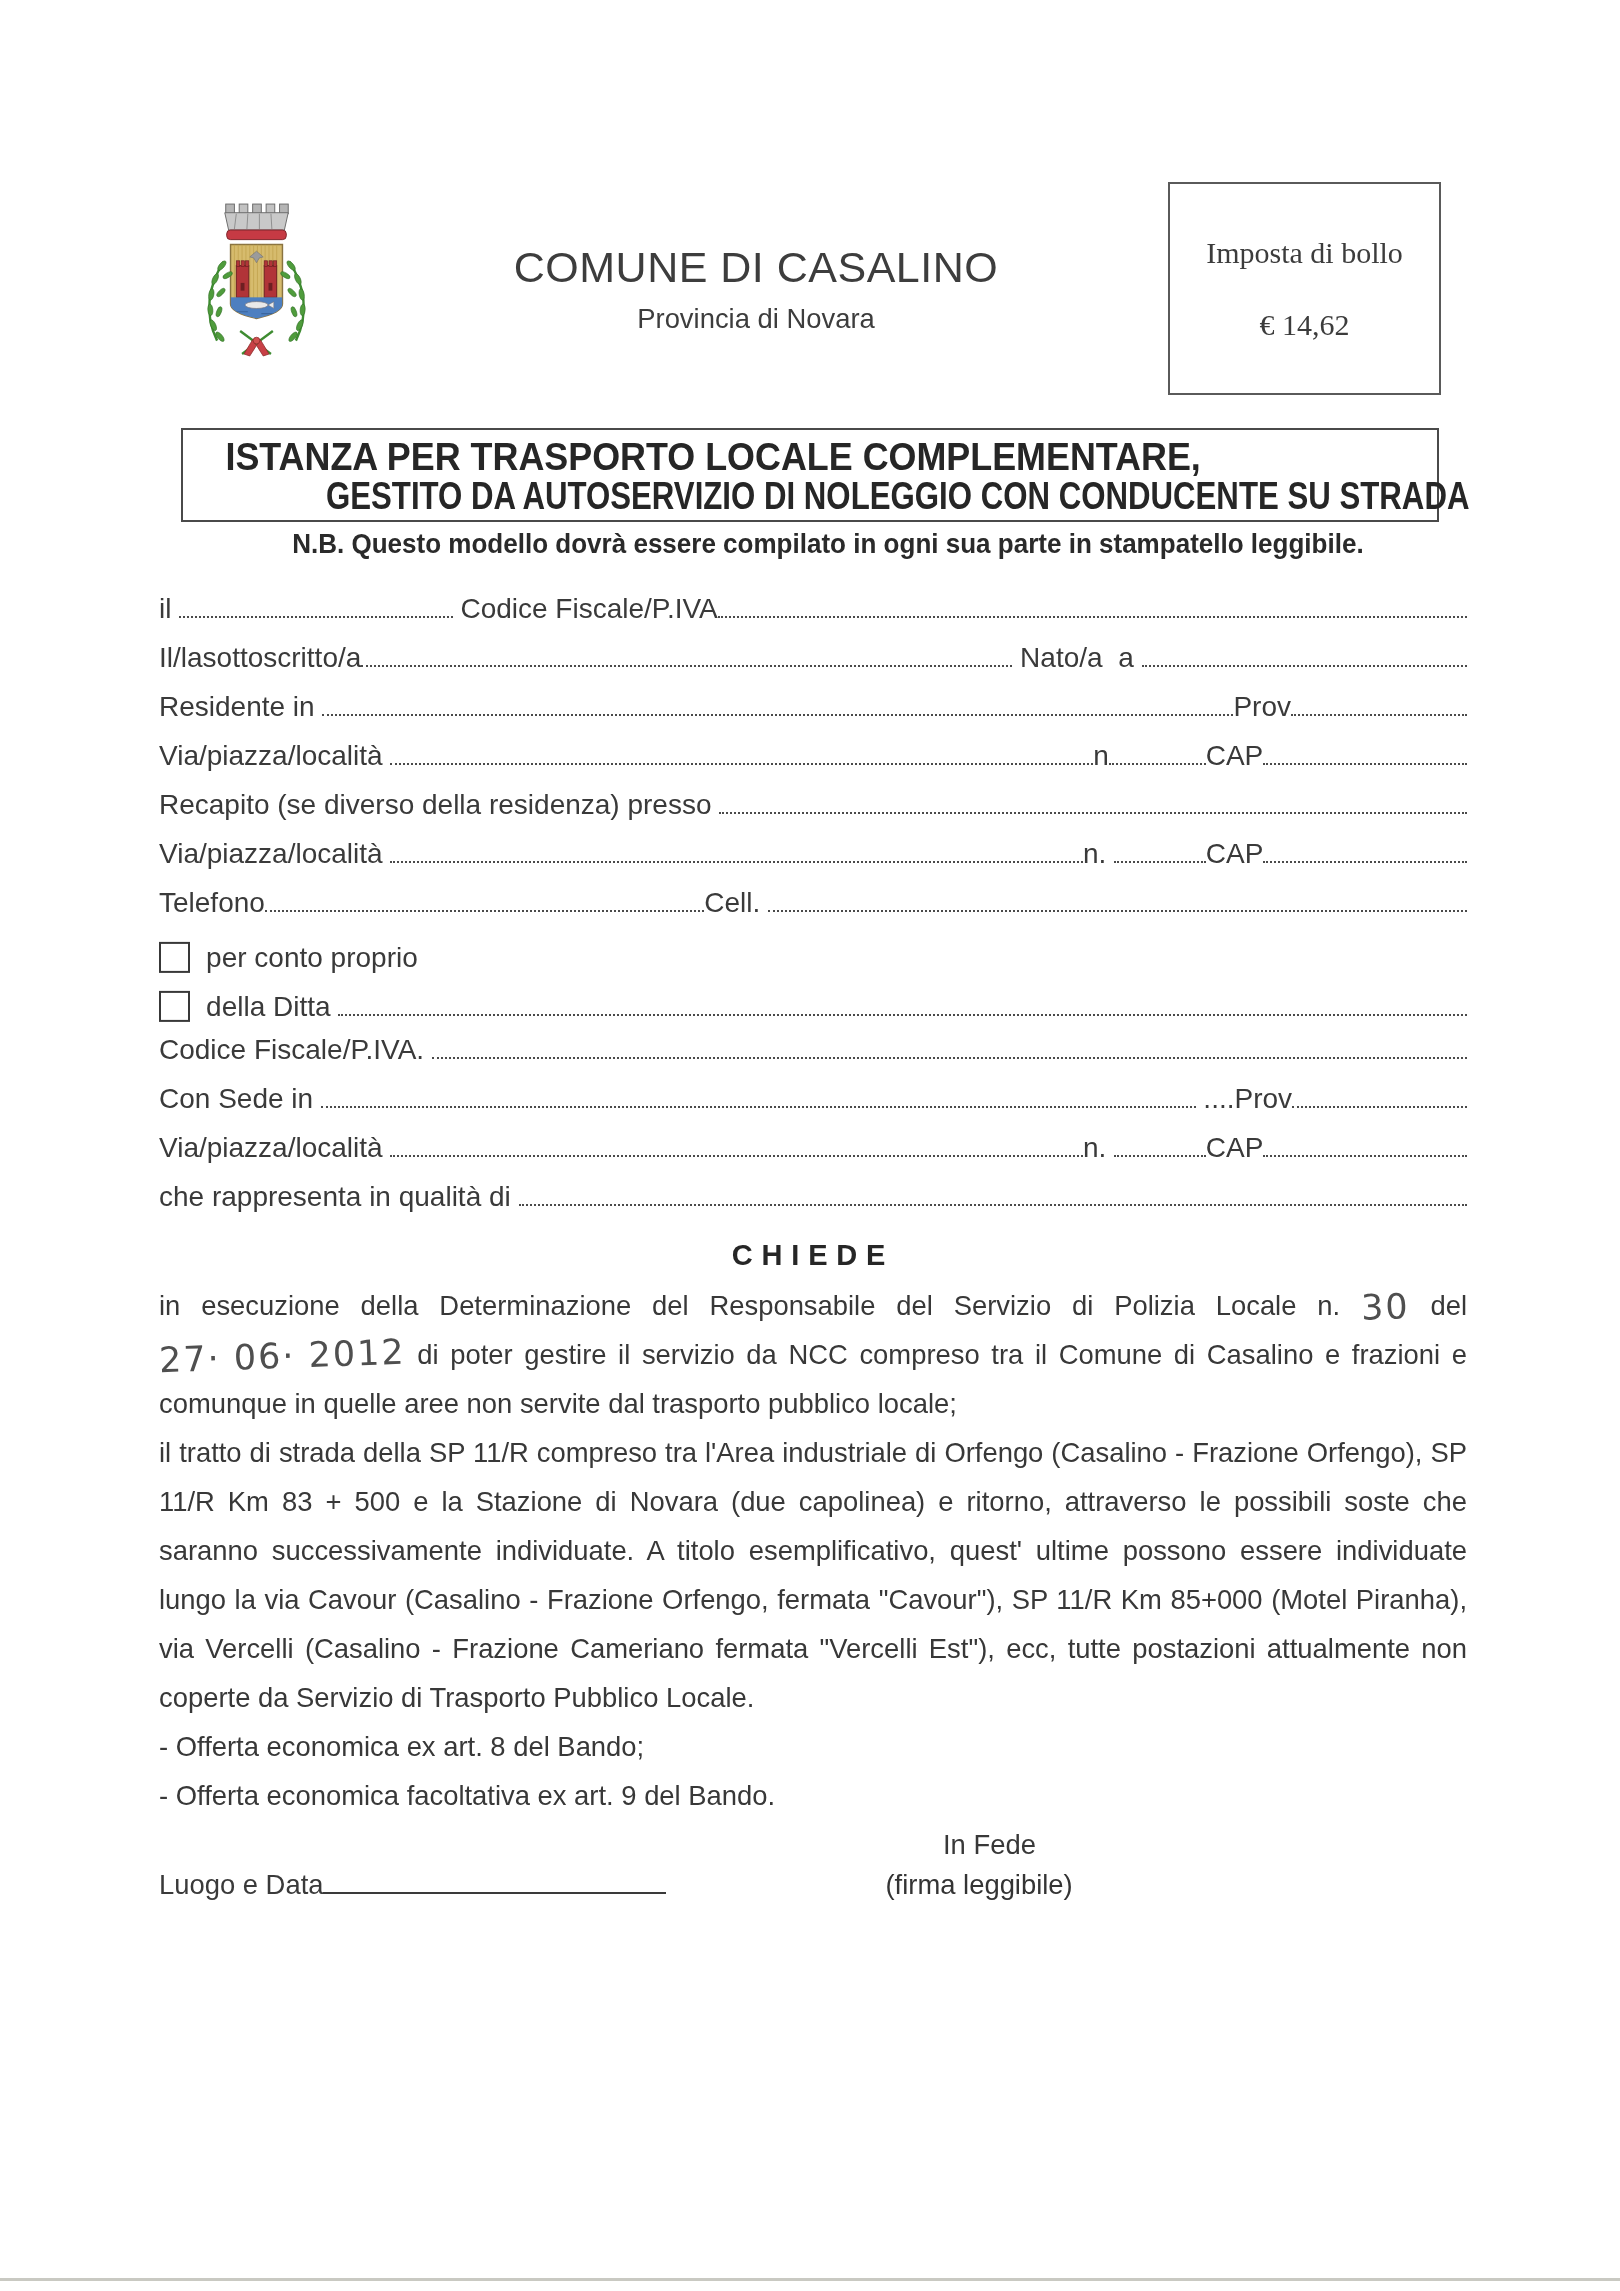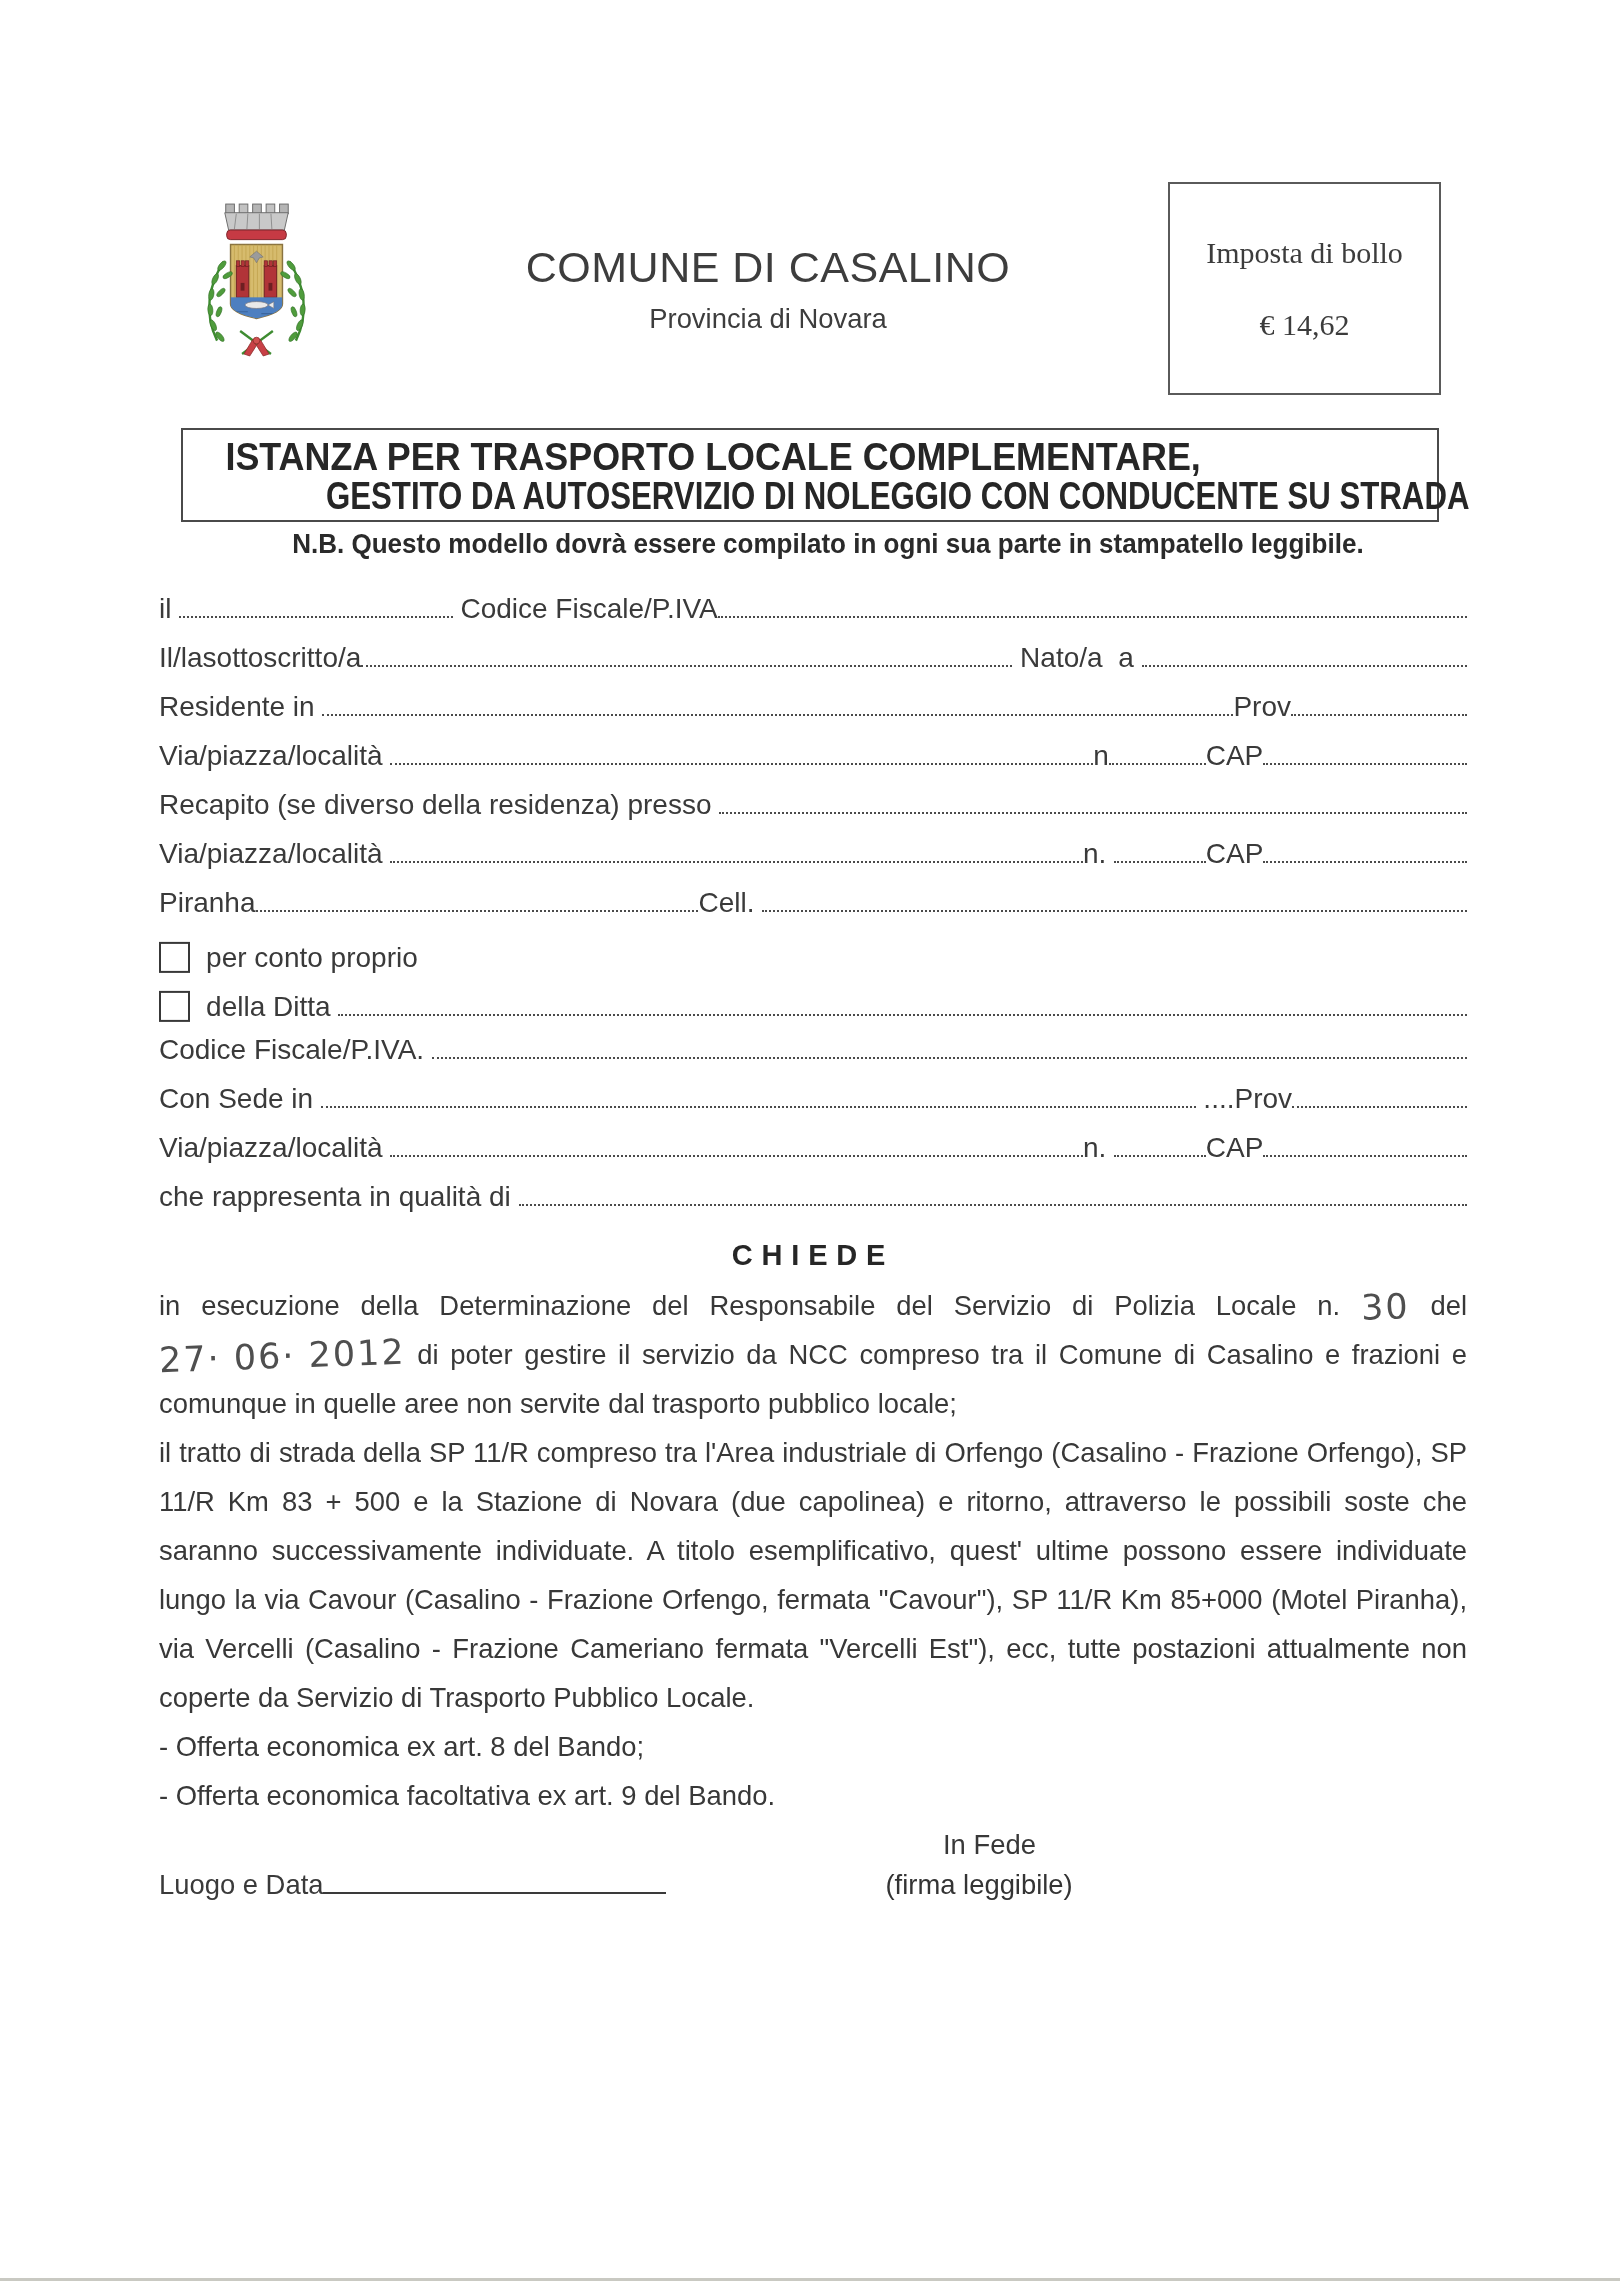--- a/index.html
+++ b/index.html
@@ -7,21 +7,21 @@
     position:relative;
     width:1620px;height:2292px;
     background:#ffffff;
     font-family:"Liberation Sans", sans-serif;
     color:#343434;
     overflow:hidden;
   }
   
   .header{position:relative;height:428px;}
   .crest{position:absolute;left:194px;top:196px;width:125px;height:169px;}
-  .header-text{position:absolute;left:425px;top:243px;width:686px;text-align:center;}
+  .header-text{position:absolute;left:413px;top:243px;width:686px;text-align:center;}
   .muni-name{font-size:43px;line-height:49px;color:#3d3d3d;letter-spacing:0.5px;white-space:nowrap;}
   .province{font-size:27.4px;line-height:33px;color:#3d3d3d;margin-top:9.8px;}
   .stamp-box{
     position:absolute;left:1168px;top:182px;width:273px;height:213px;
     border:2px solid #5a5a5a;box-sizing:border-box;
     display:flex;flex-direction:column;align-items:center;justify-content:center;gap:38px;
     font-family:"Liberation Serif", serif;color:#3c3c3c;font-size:30px;
   }
   
   .title-box{
@@ -219,21 +219,21 @@
         </div>
         <div class="form-line">
           <span class="lbl">Via/piazza/località </span>
           <span class="dots" style="flex-grow: 6.8;"></span>
           <span class="lbl">n. </span>
           <span class="dots" style="flex-grow: 0.9;"></span>
           <span class="lbl">CAP</span>
           <span class="dots" style="flex-grow: 2;"></span>
         </div>
         <div class="form-line">
-          <span class="lbl">Piranha</span>
+          <span class="lbl">Telefono</span>
           <span class="dots" style="flex-grow: 4.4;"></span>
           <span class="lbl">Cell. </span>
           <span class="dots" style="flex-grow: 7;"></span>
         </div>
         <div class="form-line">
           <span class="checkbox"></span>
           <span class="lbl">per conto proprio</span>
         </div>
         <div class="form-line">
           <span class="checkbox"></span>

